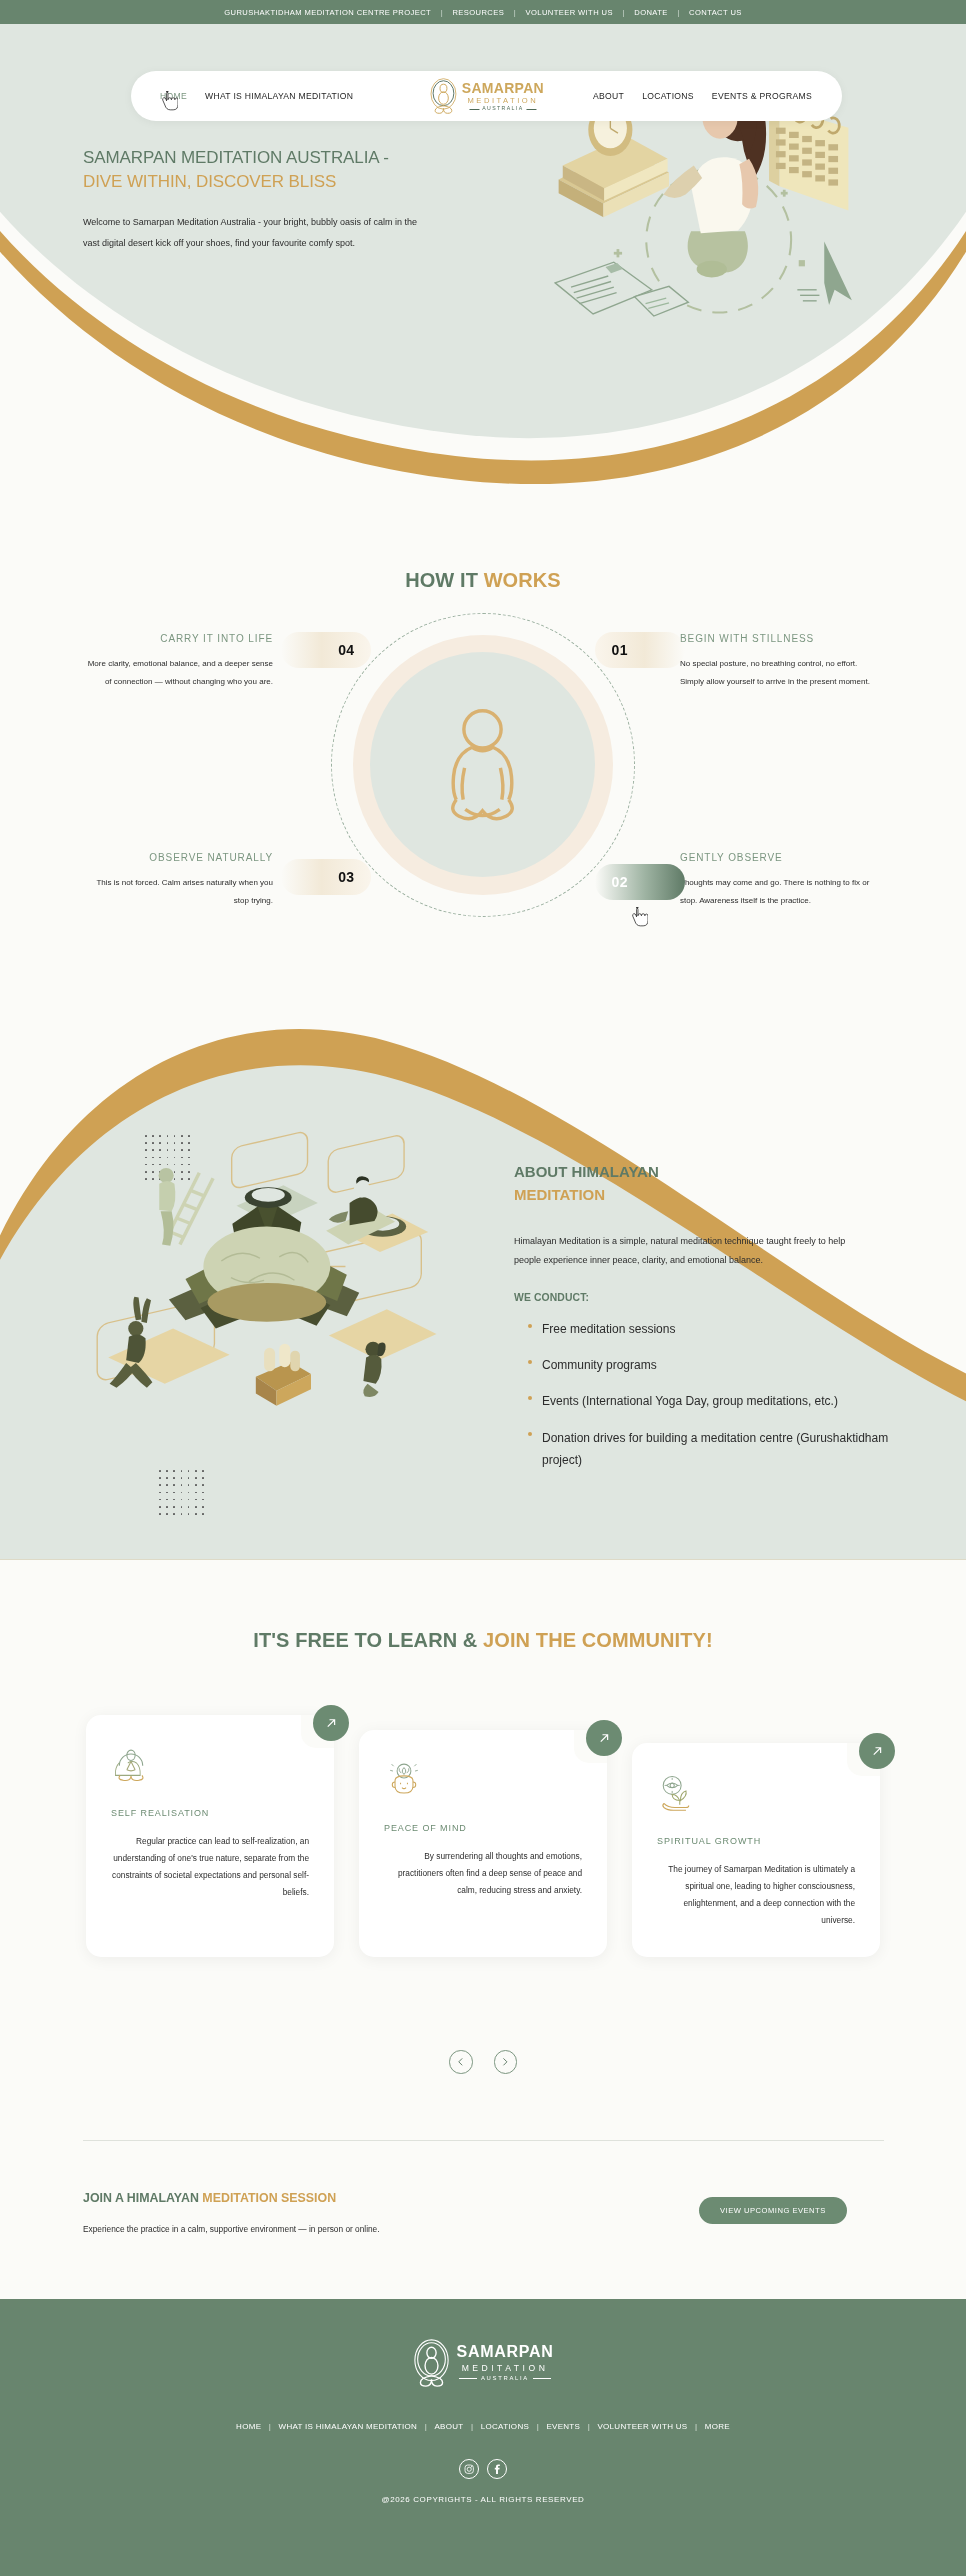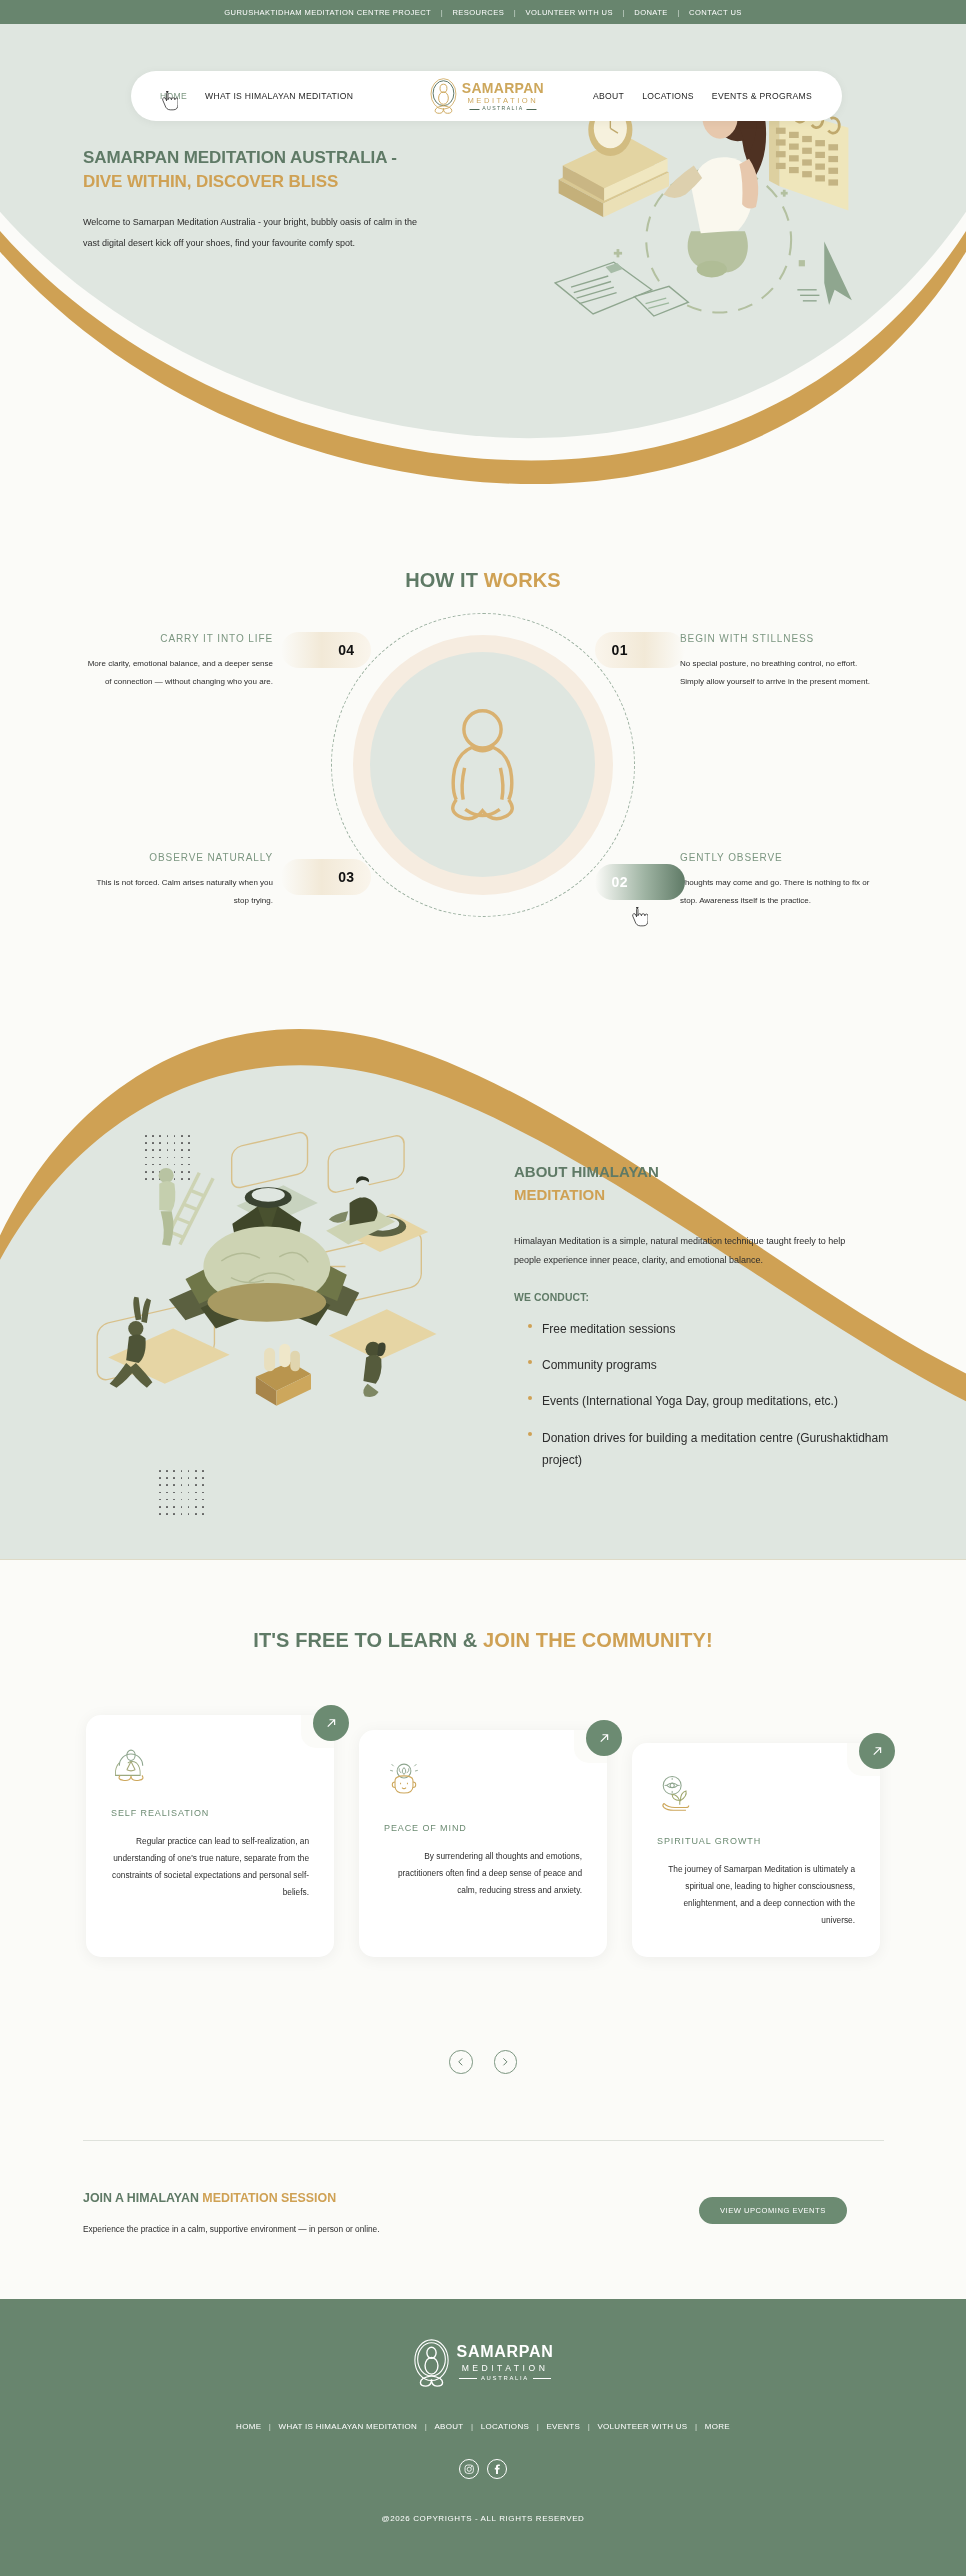--- a/index.html
+++ b/index.html
@@ -44,21 +44,21 @@
   .logo-text { display:flex; flex-direction:column; align-items:center; line-height:1; }
   .logo-samarpan { font-size:14px; font-weight:bold; color:#cda75c; letter-spacing:0.3px; font-family:"Liberation Sans", sans-serif; }
   .logo-meditation { font-size:7.6px; color:#cda75c; letter-spacing:2.5px; margin-top:2.1px; }
   .logo-australia { font-size:5.2px; color:#4f6b58; letter-spacing:1.4px; margin-top:2.1px; display:flex; align-items:center; gap:2.8px; }
   .logo-australia i { display:block; width:9.7px; height:0.7px; background:#4f6b58; }
 
   .cursor-hand { position:absolute; width:18px; height:21px; z-index:40; pointer-events:none; }
 
   
   .hero-text { position:absolute; top:146px; left:83px; width:428px; z-index:10; }
-  .hero-h1 { font-size:17px; font-weight:bold; color:#5f7a66; letter-spacing:-0.1px; line-height:1.42; }
+  .hero-h1 { font-size:17px; font-weight:normal; color:#5f7a66; letter-spacing:-0.1px; line-height:1.42; }
   .hero-h1 .gold { color:#cfa154; display:block; }
   .hero-p { margin-top:18px; font-size:9px; color:#2c2c2c; line-height:2.25; max-width:345px; }
 
   
   .sec-title { text-align:center; font-size:20px; font-weight:bold; letter-spacing:0.1px; }
   .sec-title .g { color:#5f7a66; }
   .sec-title .o { color:#cfa154; }
 
   
   .how { position:absolute; top:552px; left:0; width:966px; height:456px; }
@@ -162,21 +162,21 @@
   .f-australia { font-size:5.9px; color:#fff; letter-spacing:1.7px; margin-top:3.5px; display:flex; align-items:center; gap:4.1px; }
   .f-australia i { display:block; width:18px; height:0.7px; background:#fff; }
   .f-nav { margin-top:35px; display:flex; align-items:center; }
   .f-nav a { color:#ffffff; font-size:8px; letter-spacing:0.3px; text-decoration:none; padding:0 7.6px; white-space:nowrap; }
   .f-nav .sep { color:#d6e1d8; font-size:8px; }
   .f-social { margin-top:28px; display:flex; gap:8.3px; }
   .f-social a {
     width:20px; height:20px; border-radius:50%; border:1px solid #fff;
     display:flex; align-items:center; justify-content:center; color:#fff; text-decoration:none;
   }
-  .f-copy { margin-top:35px; font-size:8px; color:#ffffff; letter-spacing:0.6px; }
+  .f-copy { margin-top:16px; font-size:8px; color:#ffffff; letter-spacing:0.6px; }
 </style>
 </head>
 <body>
 
 <div class="topbar">
   <div class="topbar-inner">
     <a href="#">GURUSHAKTIDHAM MEDITATION CENTRE PROJECT</a>
     <span class="sep">|</span>
     <a href="#">RESOURCES</a>
     <span class="sep">|</span>

